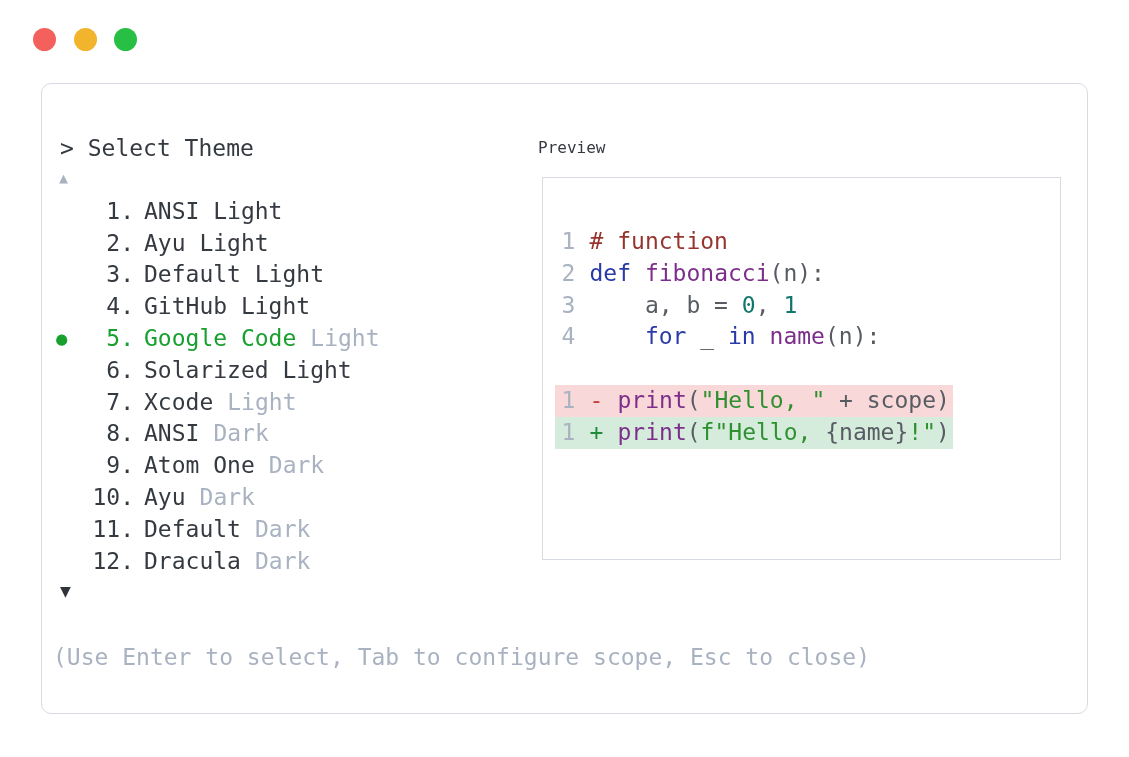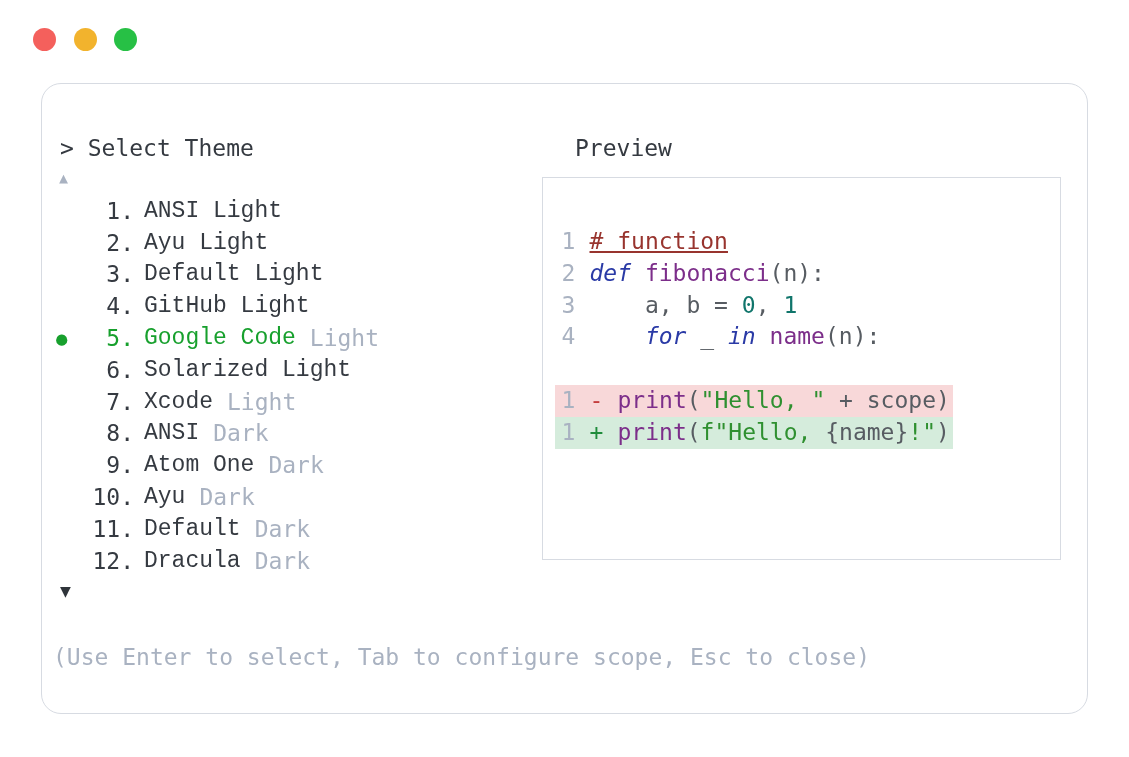--- a/index.html
+++ b/index.html
@@ -10,50 +10,50 @@
     --dot-red:#f4605c; --dot-yellow:#f2b32d; --dot-green:#27c045;
   }
   *{box-sizing:border-box; margin:0; padding:0;}
   html,body{width:1129px; height:757px; background:#ffffff; overflow:hidden;}
   body{font-family:"DejaVu Sans Mono", monospace; color:var(--text); position:relative;}
 
   .dots{position:absolute; left:33px; top:28px; display:flex; gap:17.5px;}
   .dot{width:23px; height:23px; border-radius:50%;}
 
   .panel{position:absolute; left:41px; top:83px; width:1047px; height:631px;
-         border:1.5px solid var(--border); border-radius:20px; background:#fff;}
+         border:1.5px solid var(--border); border-radius:10px; background:#fff;}
 
   .prompt{position:absolute; left:18px; top:50px; font-size:23px; line-height:28px; color:var(--text);}
   .scroll-up{position:absolute; left:17px; top:84px; font-size:15px; line-height:20px; color:var(--muted);}
   .scroll-down{position:absolute; left:18px; top:496px; font-size:18px; line-height:22px; color:var(--arrow-down);}
 
   .theme-list{position:absolute; left:0; top:111px; width:500px;}
   .theme-row{display:flex; align-items:center; height:31.8px; font-size:23px; padding-left:14px; color:var(--text);}
   .theme-row .bullet{width:30px; font-size:19px; color:var(--selected-green);}
   .theme-row .num{width:48px; text-align:right;}
-  .theme-row .name{margin-left:10px;font-family:Liberation Mono, monospace;}
+  .theme-row .name{margin-left:10px;}
   .theme-row .suffix:not(:empty){margin-left:14px; color:var(--muted);}
   .theme-row.selected .num, .theme-row.selected .name{color:var(--selected-green);}
 
   .hint{position:absolute; left:11px; top:559px; font-size:23px; line-height:29px; color:var(--muted);}
 
-  .preview-label{position:absolute; left:496px; top:50px; font-size:23px; line-height:28px; color:var(--text);margin-left:37px;}
+  .preview-label{position:absolute; left:496px; top:50px; font-size:16px; line-height:28px; color:var(--text);}
   .preview-box{position:absolute; left:500px; top:93px; width:519px; height:383px;
                border:1.5px solid var(--border); background:#fff;}
   .code{position:absolute; left:0; top:48px; width:100%; font-size:23px; color:var(--code-text);}
   .code-line{height:31.8px; line-height:31.8px; white-space:pre; padding-left:18.5px;}
   .code-line .ln{display:inline-block; width:14px; margin-right:14px; color:var(--muted);}
   .code-line.diff{padding-left:11.5px;}
   .code-line.diff .bg{display:inline-block; padding:0 3px 0 7px; height:31.8px;}
   .code-line.diff .bg.removed{background:var(--removed-bg);}
   .code-line.diff .bg.added{background:var(--added-bg);}
   .code-line .sign{display:inline-block; width:14px; margin-right:14px;}
   .tok-plain{color:var(--code-text);}
-  .tok-comment{color:var(--comment);text-decoration:underline;}
-  .tok-keyword{color:var(--keyword);font-style:italic;}
+  .tok-comment{color:var(--comment);}
+  .tok-keyword{color:var(--keyword);}
   .tok-function{color:var(--function-name);}
   .tok-number{color:var(--number-literal);}
   .tok-string{color:var(--string);}
   .tok-minus{color:var(--diff-minus);}
   .tok-plus{color:var(--diff-plus);}
 </style>
 </head>
 <body>
 
 <div class="dots">

